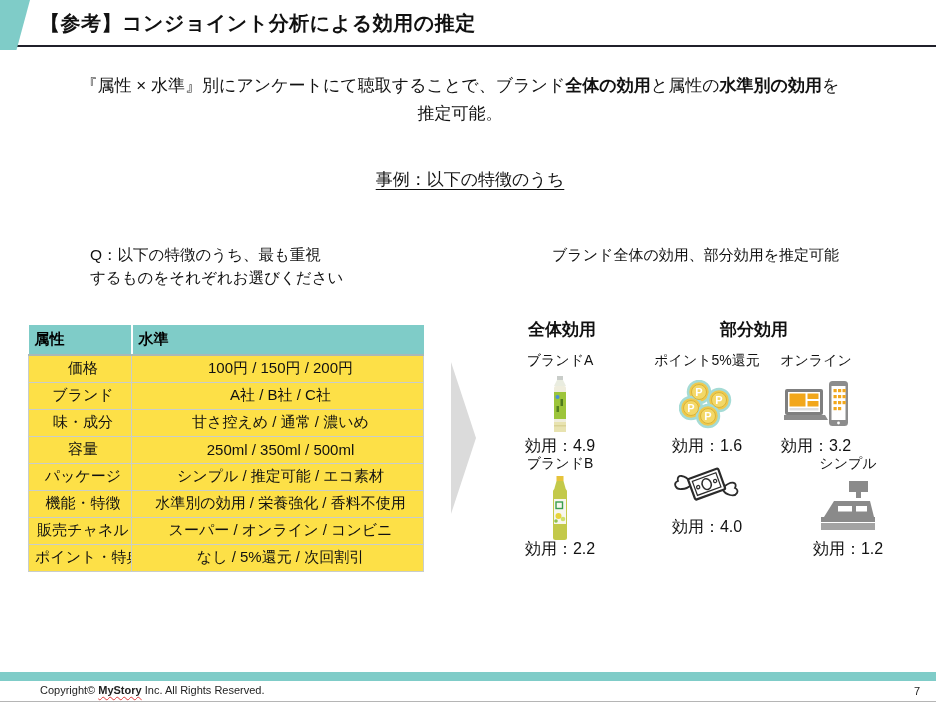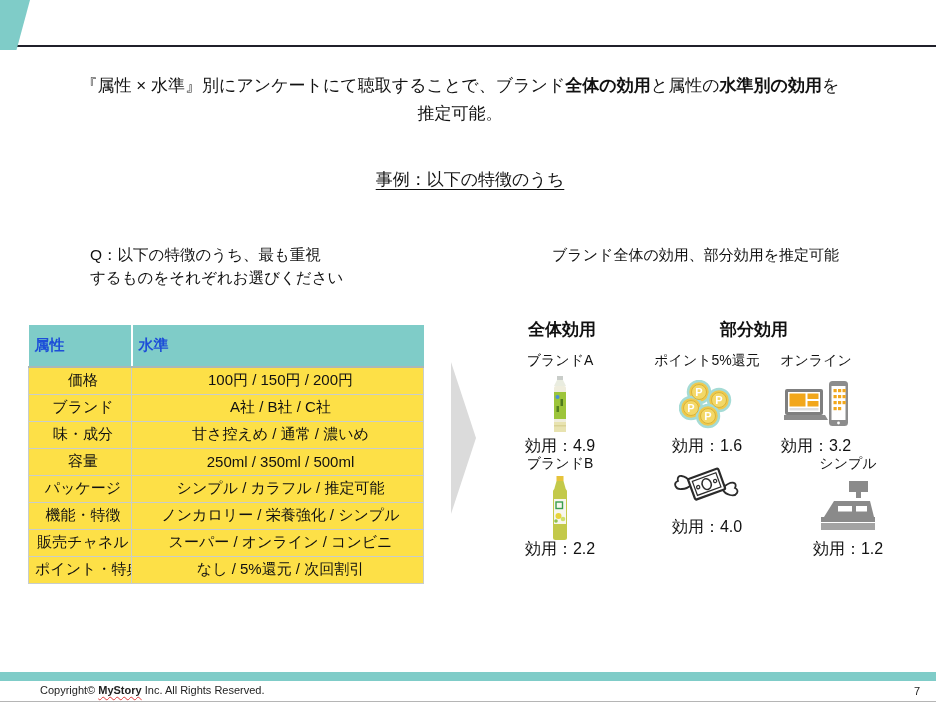--- a/index.html
+++ b/index.html
@@ -28,21 +28,21 @@
   .example-heading{position:absolute;left:340px;top:168px;width:260px;text-align:center;
     font-size:17px;text-decoration:underline;text-underline-offset:4px;}
   
   .question{position:absolute;left:90px;top:243px;font-size:15.5px;line-height:23px;}
   
   .right-heading{position:absolute;left:552px;top:246px;font-size:15px;}
   
   .attr-table{position:absolute;left:28px;top:325px;width:396px;border-collapse:collapse;
     font-size:15px;table-layout:fixed;}
   .attr-table col.c1{width:103px;}
-  .attr-table th{background:var(--teal);color:#1d4ed8;text-align:left;font-weight:700;height:42px;
+  .attr-table th{background:var(--teal);color:#000000;text-align:left;font-weight:700;height:30px;
     padding:0 0 0 6px;border-bottom:2px solid #aab8b6;}
   .attr-table th:first-child{border-right:2px solid #fff;}
   .attr-table td{border:1px solid var(--tbl-border);height:27px;padding:0 0 0 6px;background:#fde047;
     white-space:nowrap;overflow:hidden;text-align:center;}
   
   .big-arrow{position:absolute;left:451px;top:362px;width:25px;height:152px;background:var(--arrow);
     clip-path:polygon(0 0,100% 50%,0 100%);}
   
   .util-col-header{position:absolute;top:318px;width:140px;text-align:center;font-size:17px;font-weight:700;}
   .util-col-header.overall{left:492px;}
@@ -60,20 +60,21 @@
   .footer-page{position:absolute;right:16px;top:685px;font-size:11px;color:#222;}
   .bottom-rule{position:absolute;left:0;top:701px;width:936px;height:1px;background:#b5b5b5;}
 </style>
 </head>
 <body>
 
 <div class="slide">
 
   <div class="title-accent"></div>
   <div class="title-rule"></div>
+  <h1 class="page-title">【参考】コンジョイント分析による効用の推定</h1>
 
   <p class="lead"><span>『属性 × 水準』別にアンケートにて聴取することで、ブランド</span><b>全体の効用</b><span>と属性の</span><b>水準別の効用</b><span>を</span><br><span>推定可能。</span></p>
 
   <div class="example-heading">事例：以下の特徴のうち</div>
 
   <div class="question">
     <span>Q：以下の特徴のうち、最も重視</span><br>
     <span>するものをそれぞれお選びください</span>
   </div>
 
@@ -102,25 +103,25 @@
       <tr>
           <td>味・成分</td>
           <td>甘さ控えめ / 通常 / 濃いめ</td>
         </tr>
       <tr>
           <td>容量</td>
           <td>250ml / 350ml / 500ml</td>
         </tr>
       <tr>
           <td>パッケージ</td>
-          <td>シンプル / カラフル / 推定可能</td>
+          <td>シンプル / 推定可能 / エコ素材</td>
         </tr>
       <tr>
           <td>機能・特徴</td>
-          <td>ノンカロリー / 栄養強化 / シンプル</td>
+          <td>水準別の効用 / 栄養強化 / 香料不使用</td>
         </tr>
       <tr>
           <td>販売チャネル</td>
           <td>スーパー / オンライン / コンビニ</td>
         </tr>
       <tr>
           <td>ポイント・特典</td>
           <td>なし / 5%還元 / 次回割引</td>
         </tr>
     </tbody>

